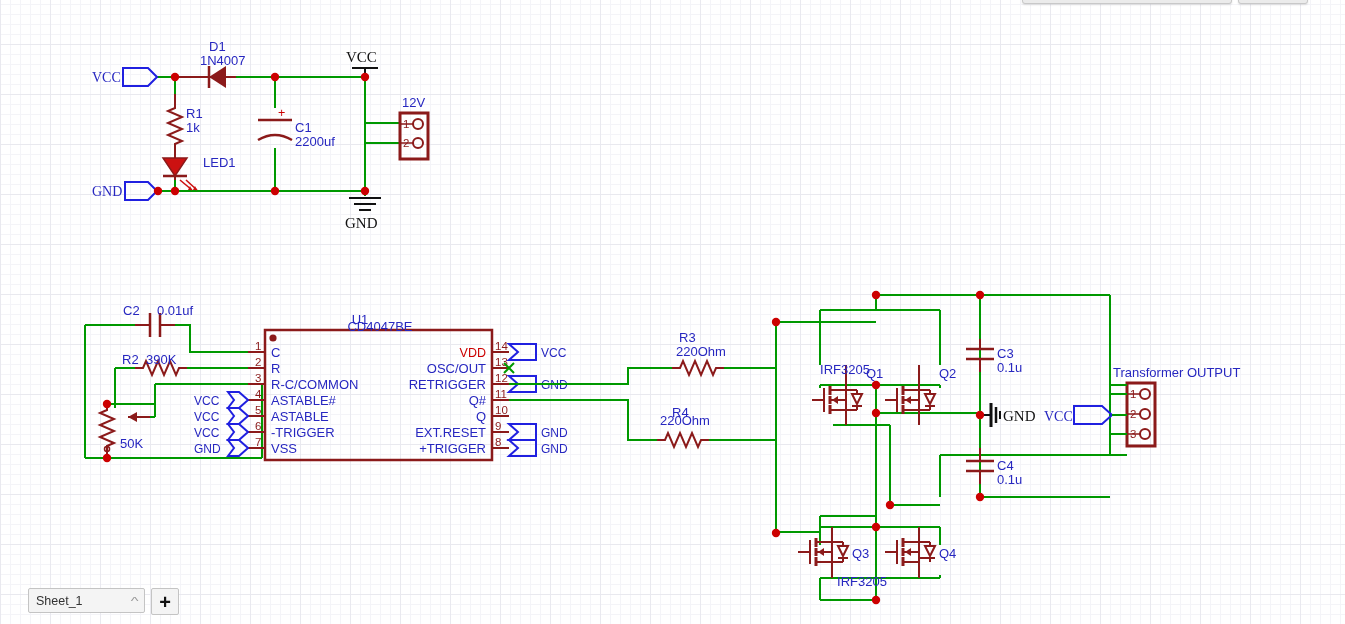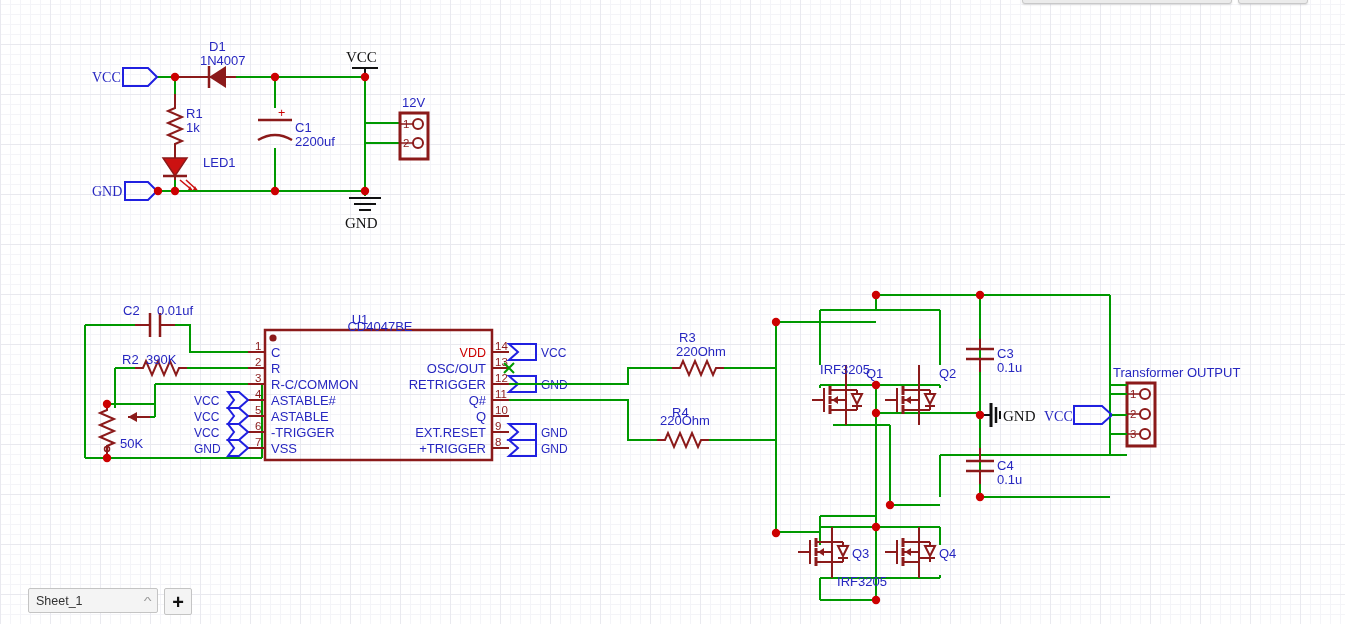--- a/index.html
+++ b/index.html
@@ -21,21 +21,21 @@
   #sheet{position:absolute;left:0;top:0;width:1345px;height:624px;}
   .toolbar-panel{
     position:absolute;background:#ebebeb;border:1px solid #c8c8c8;
     border-radius:3px;box-shadow:0 1px 2px rgba(0,0,0,.12);
   }
   .sheetbar{
     position:absolute;left:28px;top:588px;display:flex;align-items:stretch;gap:6px;
   }
   .sheet-tab{
     display:flex;align-items:center;justify-content:space-between;
-    width:130px;height:25px;padding:0 7px;box-sizing:border-box;
+    width:117px;height:25px;padding:0 7px;box-sizing:border-box;
     background:#f4f4f4;border:1px solid #c4c4c4;border-radius:2px;
     font-size:12.5px;color:#333;
   }
   .chev{font-size:11px;color:#9a9a9a;transform:scaleX(1.5);}
   .addbtn{
     width:26px;height:25px;background:#f4f4f4;border:1px solid #c4c4c4;
     border-radius:2px;display:flex;align-items:center;justify-content:center;
     font-size:20px;line-height:1;color:#111;font-weight:600;
   }
   svg text{font-family:"Liberation Sans", sans-serif;}

